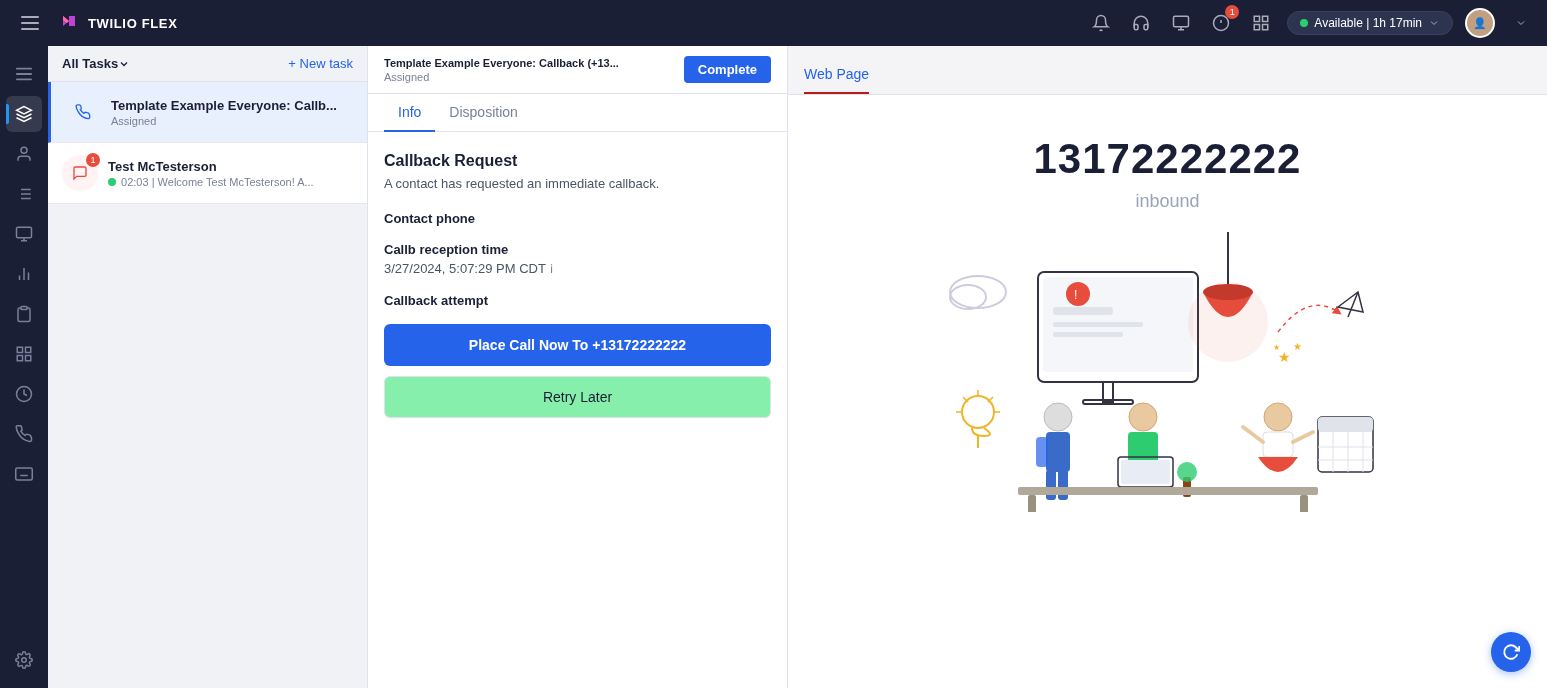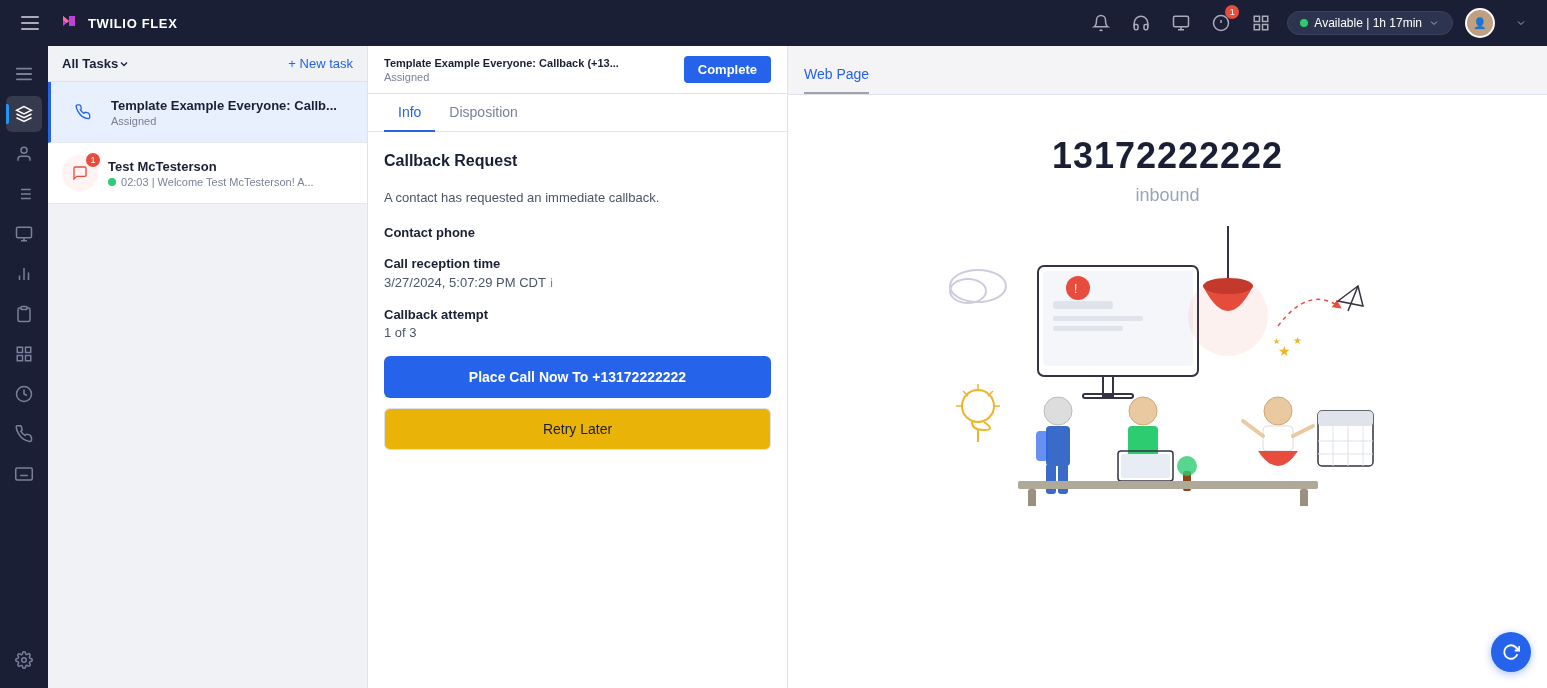--- a/index.html
+++ b/index.html
@@ -118,48 +118,48 @@
     
     .tabs { display: flex; border-bottom: 1px solid #dde2ec; padding: 0 16px; }
     .tab {
       padding: 10px 14px; font-size: 14px; font-weight: 500; color: #7a8099; cursor: pointer;
       border-bottom: 2px solid transparent; margin-bottom: -1px;
     }
     .tab.active { color: #2563eb; border-bottom-color: #2563eb; }
 
     
     .info-content { padding: 20px 16px; flex: 1; overflow-y: auto; }
-    .info-section-title { font-size: 16px; font-weight: 700; color: #1a1f36; margin-bottom: 20px; }
+    .info-section-title { font-size: 16px; font-weight: 700; color: #1a1f36; margin-bottom: 6px; }
     .info-section-desc { font-size: 13px; color: #4a5568; margin-bottom: 20px; }
     .info-field { margin-bottom: 16px; }
     .info-label { font-size: 13px; font-weight: 600; color: #1a1f36; margin-bottom: 3px; }
     .info-value { font-size: 13px; color: #4a5568; display: flex; align-items: center; gap: 4px; }
     .info-icon { font-size: 12px; color: #7a8099; cursor: pointer; }
 
     .call-btn {
       width: 100%; padding: 13px; background: #2563eb; color: #fff; border: none;
       border-radius: 6px; font-size: 14px; font-weight: 600; cursor: pointer; margin-bottom: 10px;
       display: block;
     }
     .retry-btn {
-      width: 100%; padding: 12px; background: #eab308; color: #1a1f36; border: 1.5px solid #dde2ec;
+      width: 100%; padding: 12px; background: #86efac; color: #1a1f36; border: 1.5px solid #dde2ec;
       border-radius: 6px; font-size: 14px; font-weight: 500; cursor: pointer;
       display: block;
     }
 
     
     .web-panel { flex: 1; display: flex; flex-direction: column; overflow: hidden; }
     .web-panel-header { padding: 10px 16px 0; border-bottom: 1px solid #dde2ec; }
-    .web-tab { display: inline-block; padding: 10px 0; font-size: 14px; color: #2563eb; font-weight: 500; border-bottom: 2px solid #a3a3a3; }
+    .web-tab { display: inline-block; padding: 10px 0; font-size: 14px; color: #2563eb; font-weight: 500; border-bottom: 2px solid #b91c1c; }
 
     .web-panel-content {
       flex: 1; display: flex; flex-direction: column; align-items: center; justify-content: flex-start;
       padding: 40px 20px 0; overflow: hidden; position: relative; background: #fff;
     }
-    .phone-number-display { font-size: 36px; font-weight: 700; color: #1a1f36; letter-spacing: 1px; }
+    .phone-number-display { font-size: 42px; font-weight: 700; color: #1a1f36; letter-spacing: 1px; }
     .inbound-label { font-size: 18px; color: #9aa3b8; margin-top: 8px; font-weight: 400; }
 
     
     .illustration { margin-top: 20px; width: 500px; height: 280px; position: relative; }
 
     
     .refresh-btn {
       position: fixed; bottom: 16px; right: 16px;
       width: 40px; height: 40px; border-radius: 50%;
       background: #2563eb; color: #fff; display: flex; align-items: center; justify-content: center;
@@ -387,30 +387,29 @@
 
     <div class="info-content">
       <div class="info-section-title">Callback Request</div>
       <div class="info-section-desc">A contact has requested an immediate callback.</div>
 
       <div class="info-field">
         <div class="info-label">Contact phone</div>
       </div>
 
       <div class="info-field">
-        <div class="info-label">Call reception time</div>
+        <div class="info-label">Callb reception time</div>
         <div class="info-value">
           <span>3/27/2024, 5:07:29 PM CDT</span>
           <span class="info-icon">ℹ</span>
         </div>
       </div>
 
       <div class="info-field">
         <div class="info-label">Callback attempt</div>
-        <div class="info-value">1 of 3</div>
       </div>
 
       <button class="call-btn">Place Call Now To +13172222222</button>
       <button class="retry-btn">Retry Later</button>
     </div>
   </div>
 
   <div class="web-panel">
     <div class="web-panel-header">
       <span class="web-tab">Web Page</span>

